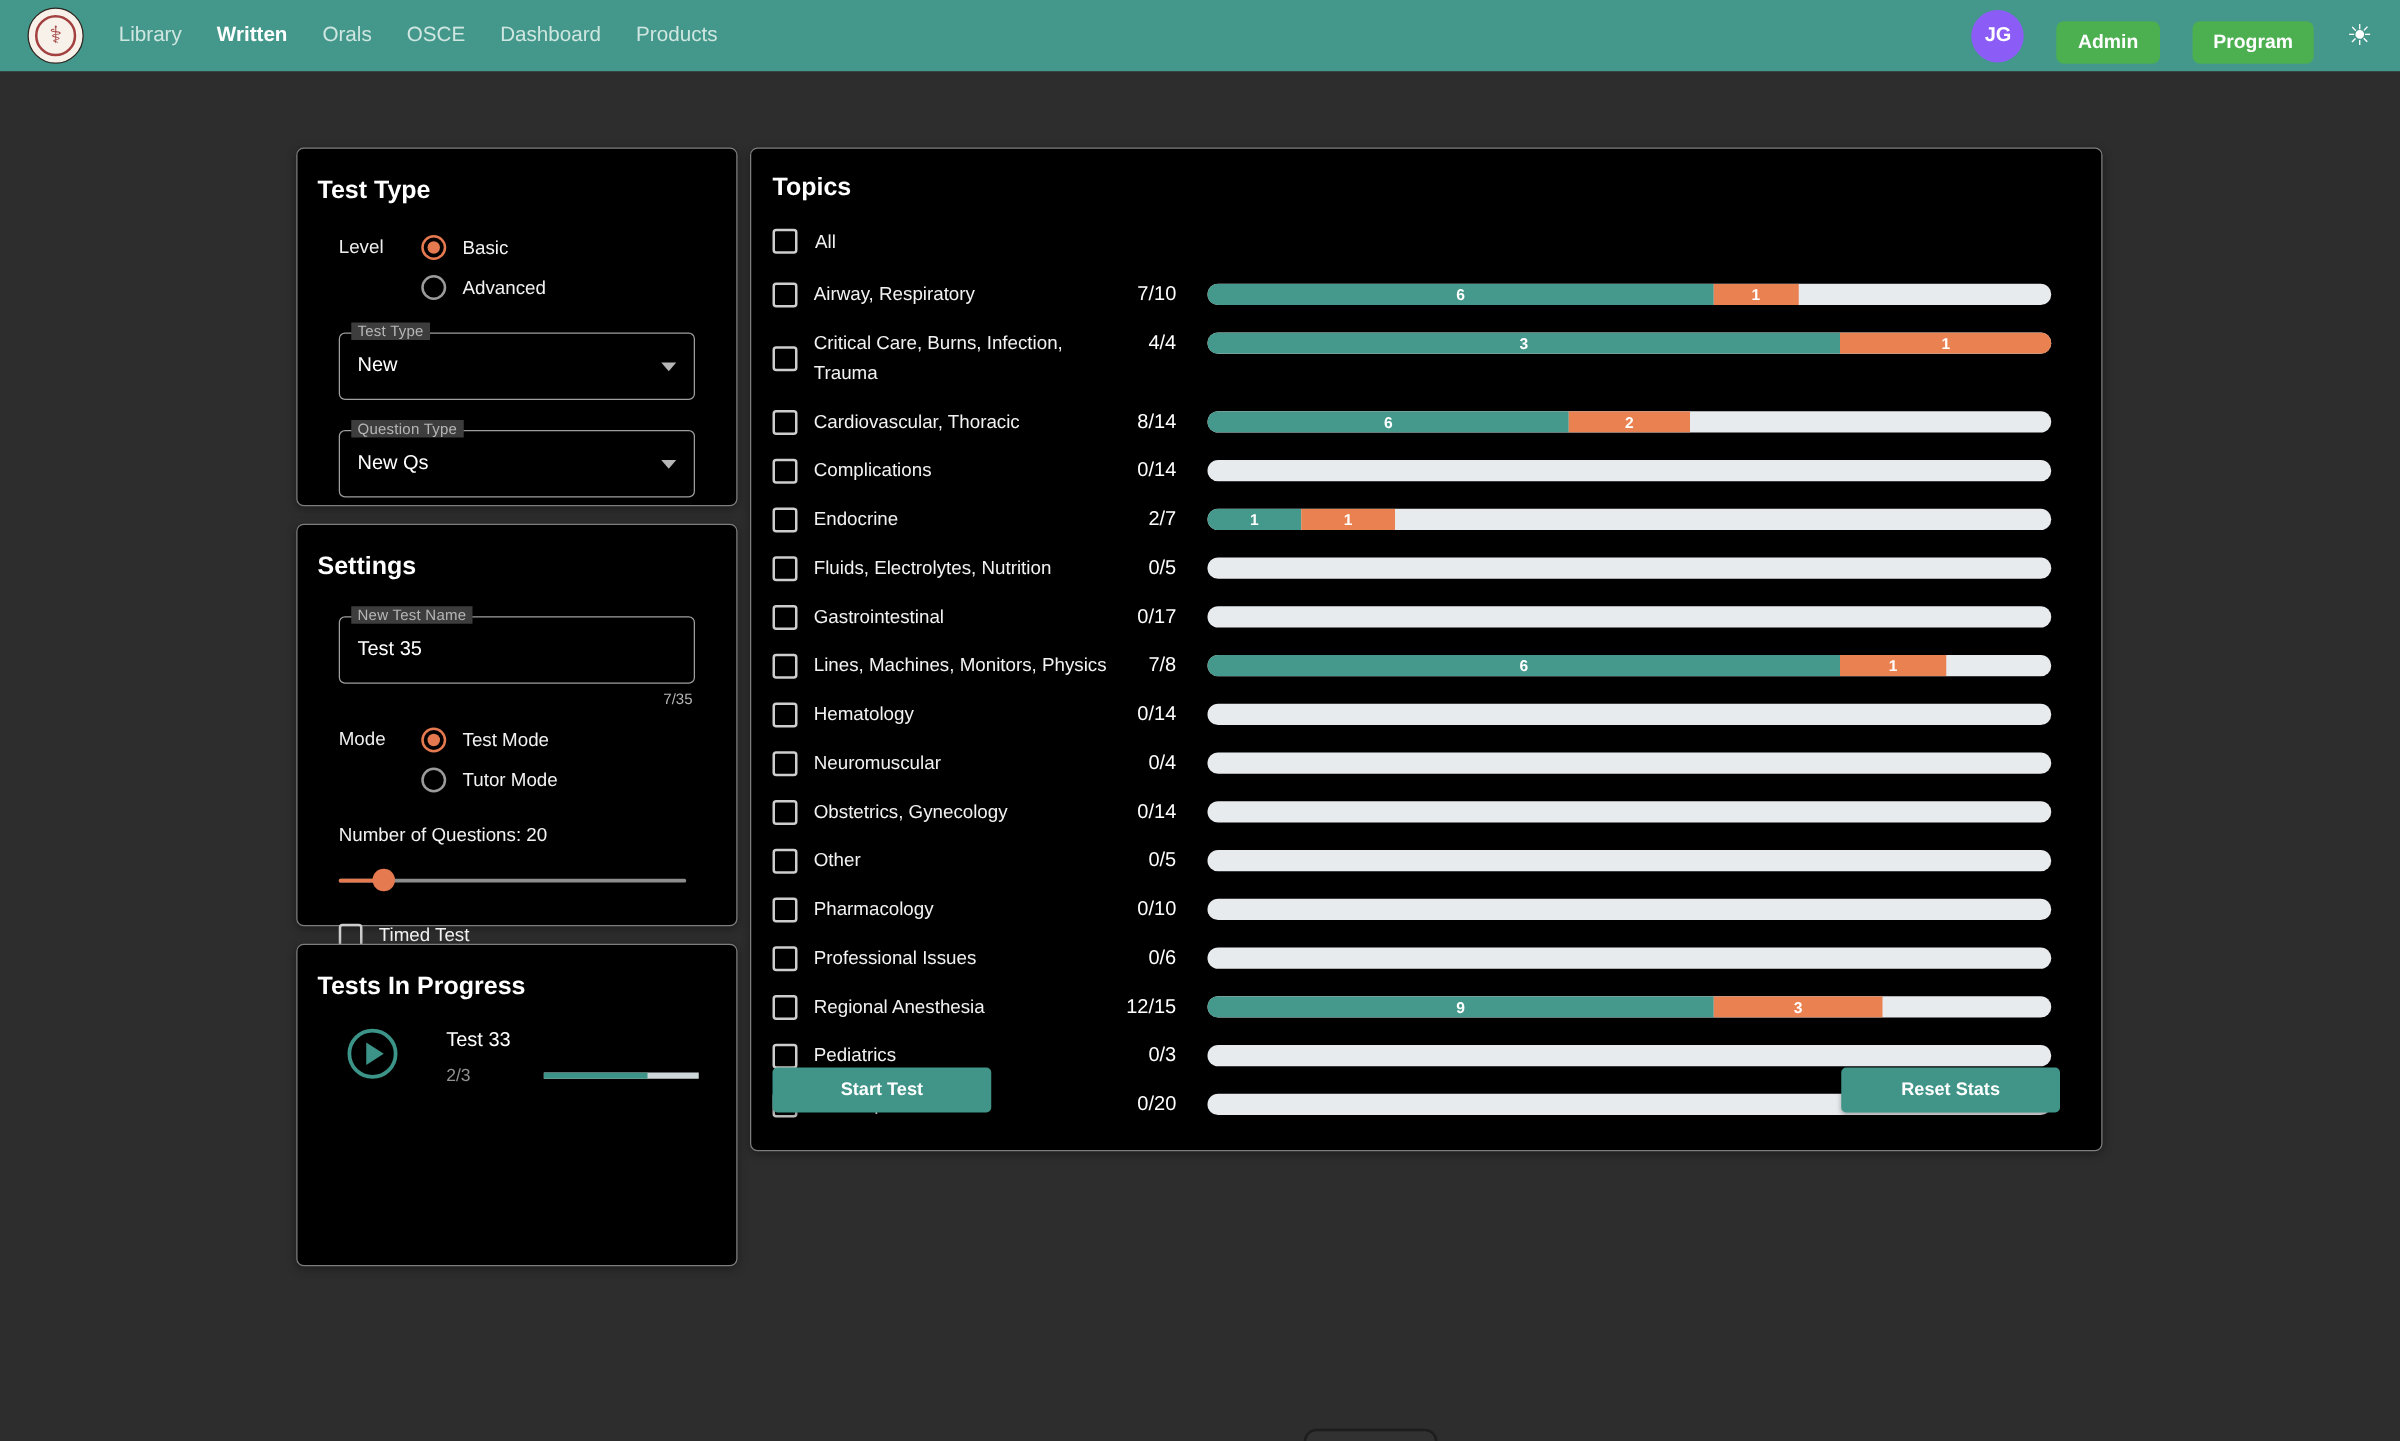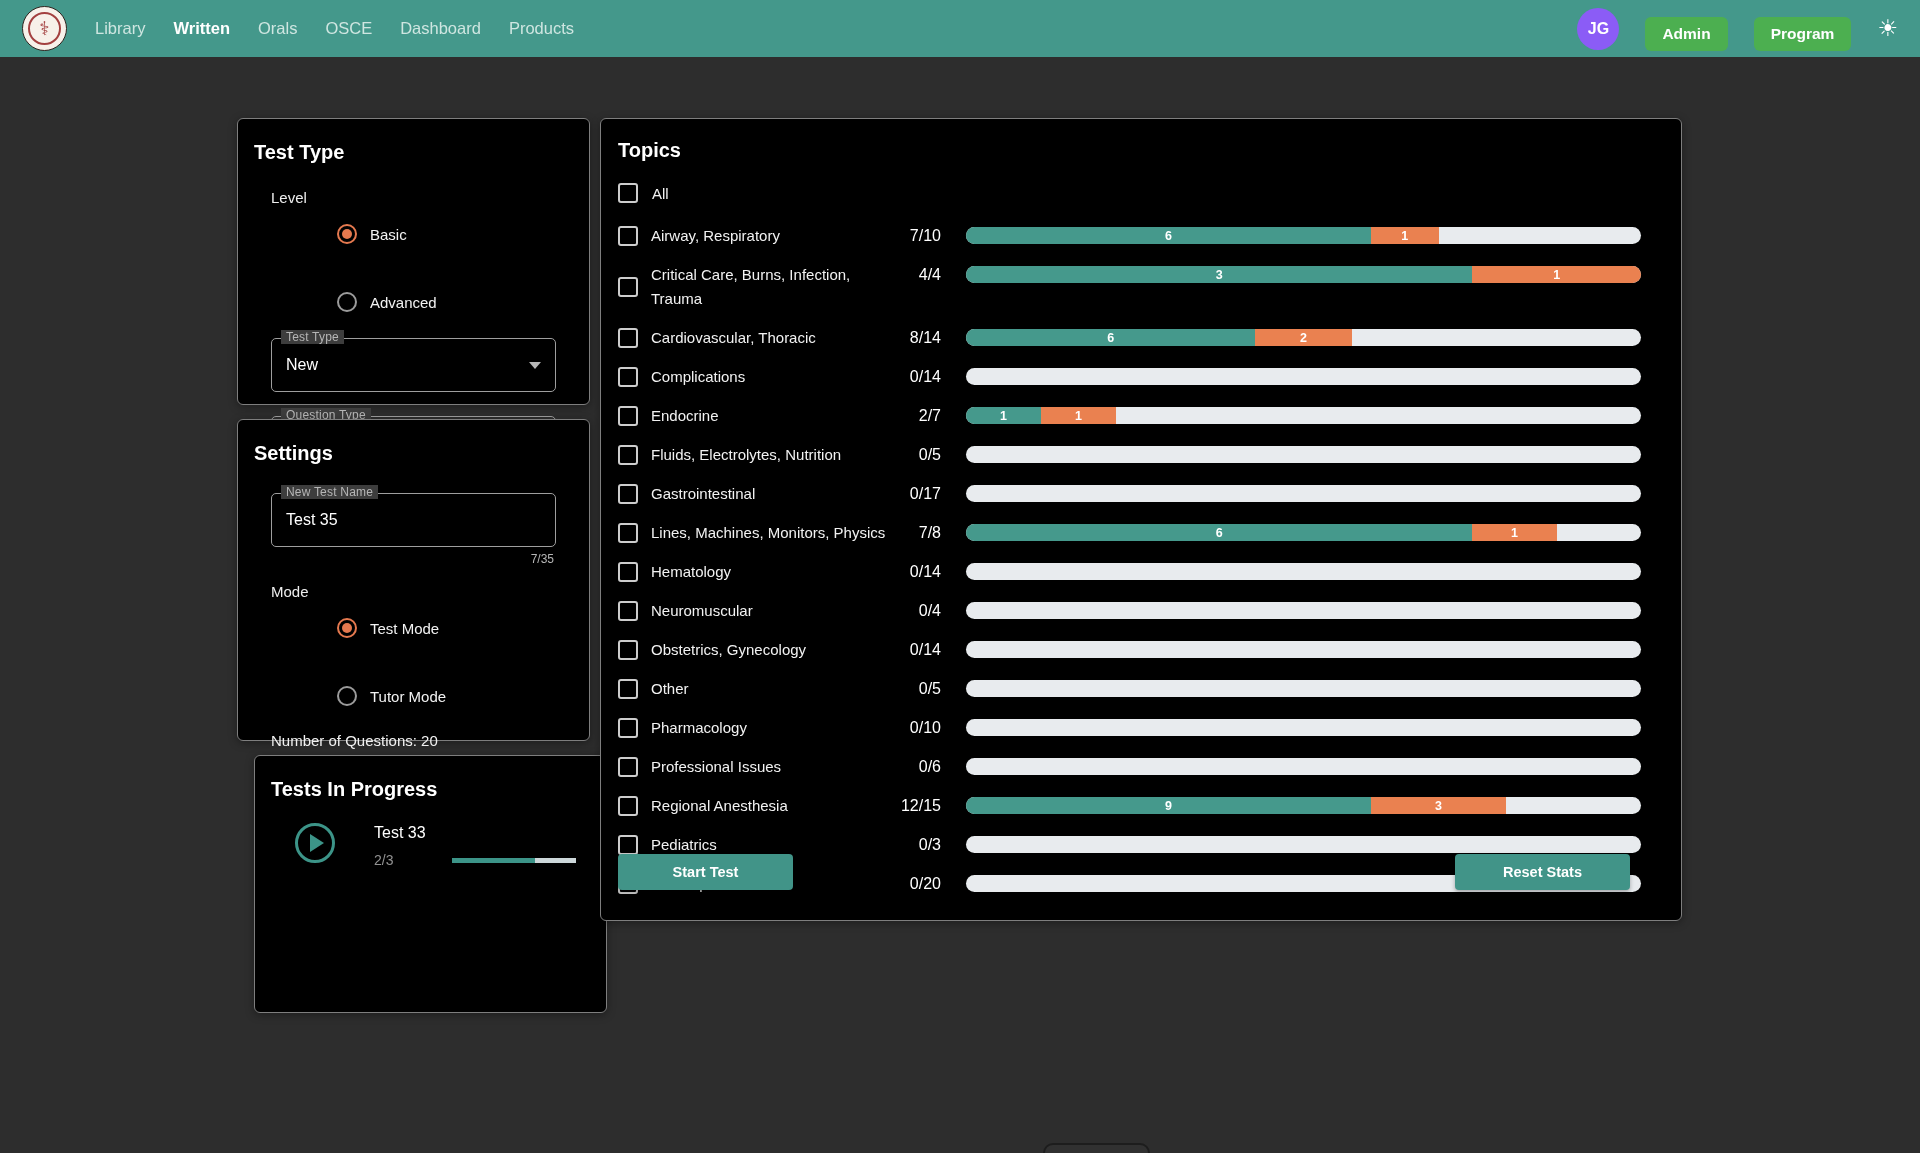--- a/index.html
+++ b/index.html
@@ -43,30 +43,30 @@
   }
   .sun-icon { font-size:23px; color:#fff; line-height:1; cursor:pointer; }
 
   
   .panel {
     position:absolute; background:#000000; border:1px solid #7e7e7e;
     border-radius:6px; box-shadow:0 2px 8px rgba(0,0,0,.35);
   }
   #panel-test-type { left:237px; top:118px; width:353px; height:287px; }
   #panel-settings  { left:237px; top:419px; width:353px; height:322px; }
-  #panel-tests     { left:254px; top:755px; width:353px; height:258px; }
+  #panel-tests     { left:237px; top:755px; width:353px; height:258px; }
   #panel-topics    { left:600px; top:118px; width:1082px; height:803px; }
   .panel-title { font-size:20px; font-weight:bold; color:#fff; padding:22px 16px 0 16px; }
   .panel-body { padding:18px 33px 0 33px; }
 
   
   .opt-row { display:flex; margin-top:4px; }
   .group-label { font-size:15px; color:#eee; width:66px; padding-top:3px; flex:none; }
   .radio-col { display:flex; flex-direction:column; gap:8px; }
-  .radio-option { display:flex; align-items:center; gap:13px; height:24px; cursor:pointer;margin-top:36px; }
+  .radio-option { display:flex; align-items:center; gap:13px; height:24px; cursor:pointer; }
   .radio {
     width:20px; height:20px; border:2px solid #9b9b9b; border-radius:50%;
     position:relative; flex:none;
   }
   .radio.checked { border-color:#e5794f; }
   .radio.checked::after {
     content:""; position:absolute; inset:3px; border-radius:50%; background:#e5794f;
   }
   .radio-label { font-size:15px; color:#f2f2f2; }
 
@@ -135,21 +135,21 @@
     background:#e8ebee; display:flex; overflow:hidden;
   }
   .seg {
     height:100%; display:flex; align-items:center; justify-content:center;
     font-size:12.5px; font-weight:bold; color:#fff; flex:none;
   }
   .seg-correct { background:#45998c; }
   .seg-incorrect { background:#ea8150; }
 
   .panel-actions {
-    position:absolute; left:17px; right:51px; bottom:30px;
+    position:absolute; left:17px; right:33px; bottom:30px;
     display:flex; justify-content:space-between;
   }
   .btn-teal {
     background:#419488; color:#fff; border:none; border-radius:4px;
     font-family:inherit; font-size:14.5px; font-weight:bold;
     width:175px; padding:10px 0; cursor:pointer; box-shadow:0 2px 4px rgba(0,0,0,.3);
   }
 
   
   .bottom-peek {

